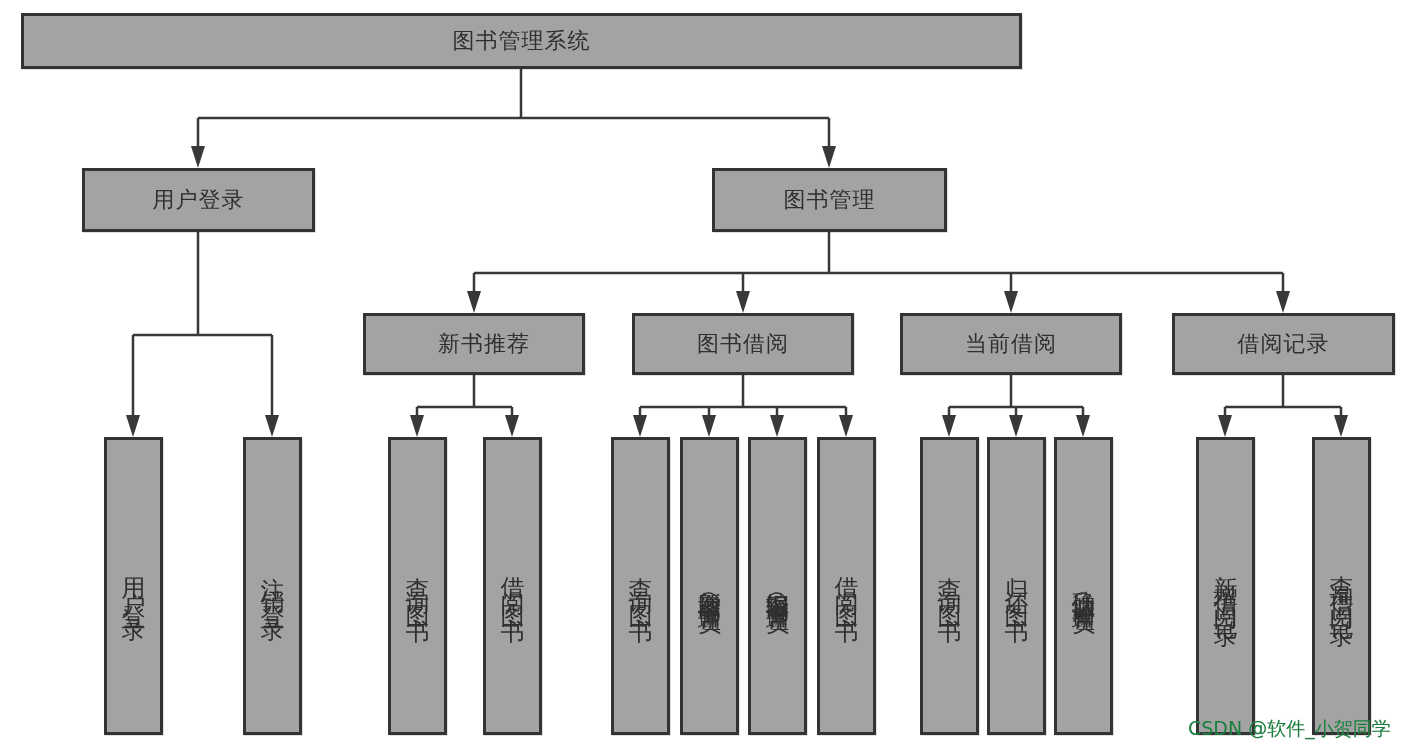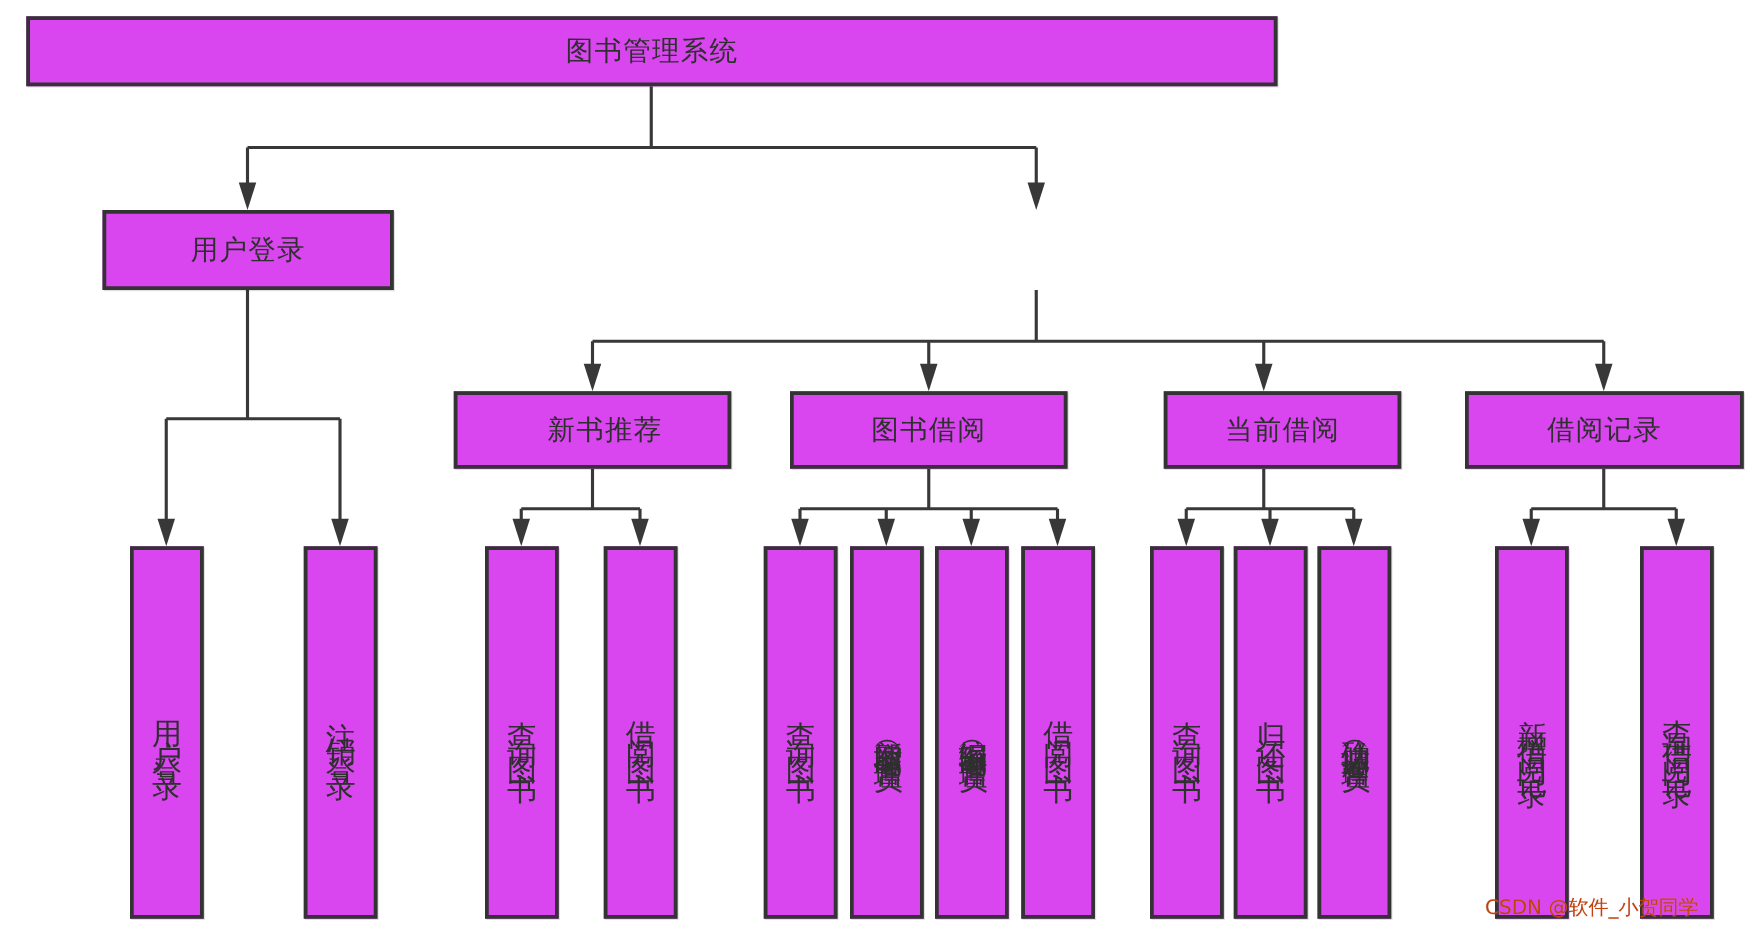--- a/index.html
+++ b/index.html
@@ -9,21 +9,21 @@
     background:#ffffff;
     font-family:"DejaVu Sans","Liberation Sans",sans-serif;
     overflow:hidden;
   }
   svg.connectors{position:absolute;left:0;top:0;z-index:1;}
   svg.connectors path{stroke:#383838;stroke-width:2.5;fill:none;}
   svg.connectors polygon{fill:#383838;stroke:none;}
   .node{
     position:absolute;
     box-sizing:border-box;
-    background:#d946ef;
+    background:#a3a3a3;
     border:3px solid #333333;
     display:flex;align-items:center;justify-content:center;
     color:#2f2f2f;
     z-index:2;
     box-shadow:1px 1px 0 rgba(0,0,0,0.12);
   }
   .node.h{font-size:22px;letter-spacing:1px;white-space:nowrap;}
   .node.leaf{width:59px;height:298px;top:437px;}
   .v-text{
     writing-mode:vertical-rl;
@@ -34,32 +34,32 @@
     line-height:1;
   }
   .v-text.mid{letter-spacing:10px;}
   .v-text.tight{letter-spacing:3px;font-size:23px;}
   
   .n-root{left:21px;top:13px;width:1001px;height:56px;}
   .n-user-login{left:82px;top:168px;width:233px;height:64px;}
   .n-book-mgmt{left:712px;top:168px;width:235px;height:64px;}
   .n-new-book{left:363px;top:313px;width:222px;height:62px;padding-left:20px;}
   .n-book-borrow{left:632px;top:313px;width:222px;height:62px;align-items:center;}
-  .n-cur-borrow{left:931px;top:313px;width:190px;height:62px;}
+  .n-cur-borrow{left:900px;top:313px;width:222px;height:62px;}
   .n-borrow-rec{left:1172px;top:313px;width:223px;height:62px;}
   .lf-1{left:104px;}  .lf-2{left:243px;}
   .lf-3{left:388px;}  .lf-4{left:483px;}
   .lf-5{left:611px;width:58px;}  .lf-6{left:680px;width:58px;}
   .lf-7{left:748px;width:58px;}  .lf-8{left:817px;width:58px;}
   .lf-9{left:920px;width:58px;}  .lf-10{left:987px;width:58px;}
   .lf-11{left:1054px;width:58px;}
   .lf-12{left:1196px;width:58px;} .lf-13{left:1312px;width:58px;}
   .watermark{
     position:absolute;left:1188px;top:716px;
-    font-size:16px;color:#c2410c;
+    font-size:19px;color:#15803d;
     z-index:3;white-space:nowrap;
     text-shadow:0 0 1px rgba(200,160,160,0.4);
   }
 </style>
 </head>
 <body>
 
 <div class="stage">
 
   <svg class="connectors" width="1405" height="747" viewBox="0 0 1405 747">
@@ -100,20 +100,23 @@
       <polygon points="1334,415 1348,415 1341,437"></polygon>
     </g>
   </svg>
 
   <div class="node h n-root">
     <span>图书管理系统</span>
   </div>
 
   <div class="node h n-user-login">
     <span>用户登录</span>
+  </div>
+  <div class="node h n-book-mgmt">
+    <span>图书管理</span>
   </div>
 
   <div class="node h n-new-book">
     <span>新书推荐</span>
   </div>
   <div class="node h n-book-borrow">
     <span>图书借阅</span>
   </div>
   <div class="node h n-cur-borrow">
     <span>当前借阅</span>

